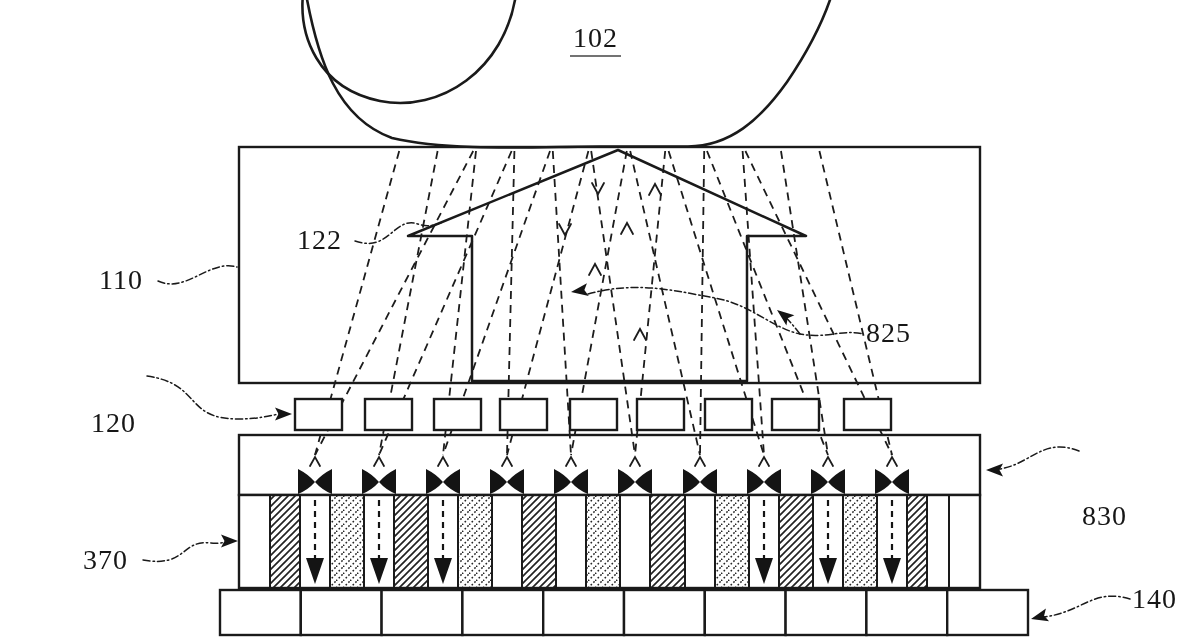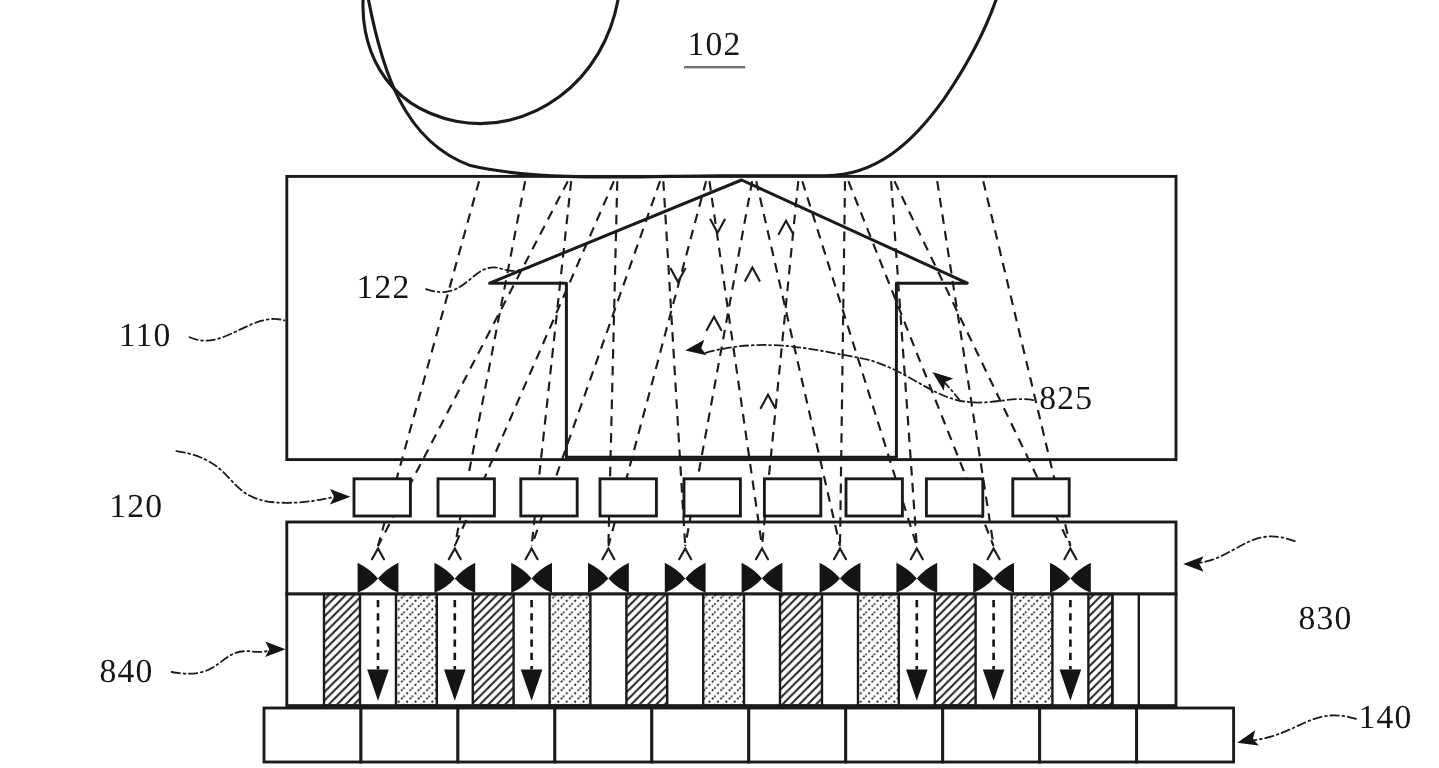--- a/index.html
+++ b/index.html
@@ -180,15 +180,15 @@
         <path d="M0,0 L17,-6.5 L13.5,0 L17,6.5 Z" transform="translate(777,310) rotate(38)"></path>
       </g>
   </svg>
 
   <div class="lbl underl" style="left:570px;top:24px;">102</div>
   <div class="lbl" style="left:99px;top:266px;">110</div>
   <div class="lbl" style="left:91px;top:361px;margin-top:48px;">120</div>
   <div class="lbl" style="left:297px;top:226px;">122</div>
   <div class="lbl" style="left:866px;top:319px;">825</div>
   <div class="lbl" style="left:1082px;top:458px;margin-top:44px;">830</div>
-  <div class="lbl" style="left:83px;top:546px;">840</div>
+  <div class="lbl" style="left:83px;top:546px;">370</div>
   <div class="lbl" style="left:1132px;top:585px;">140</div>
 </div>
 
 </body></html>

